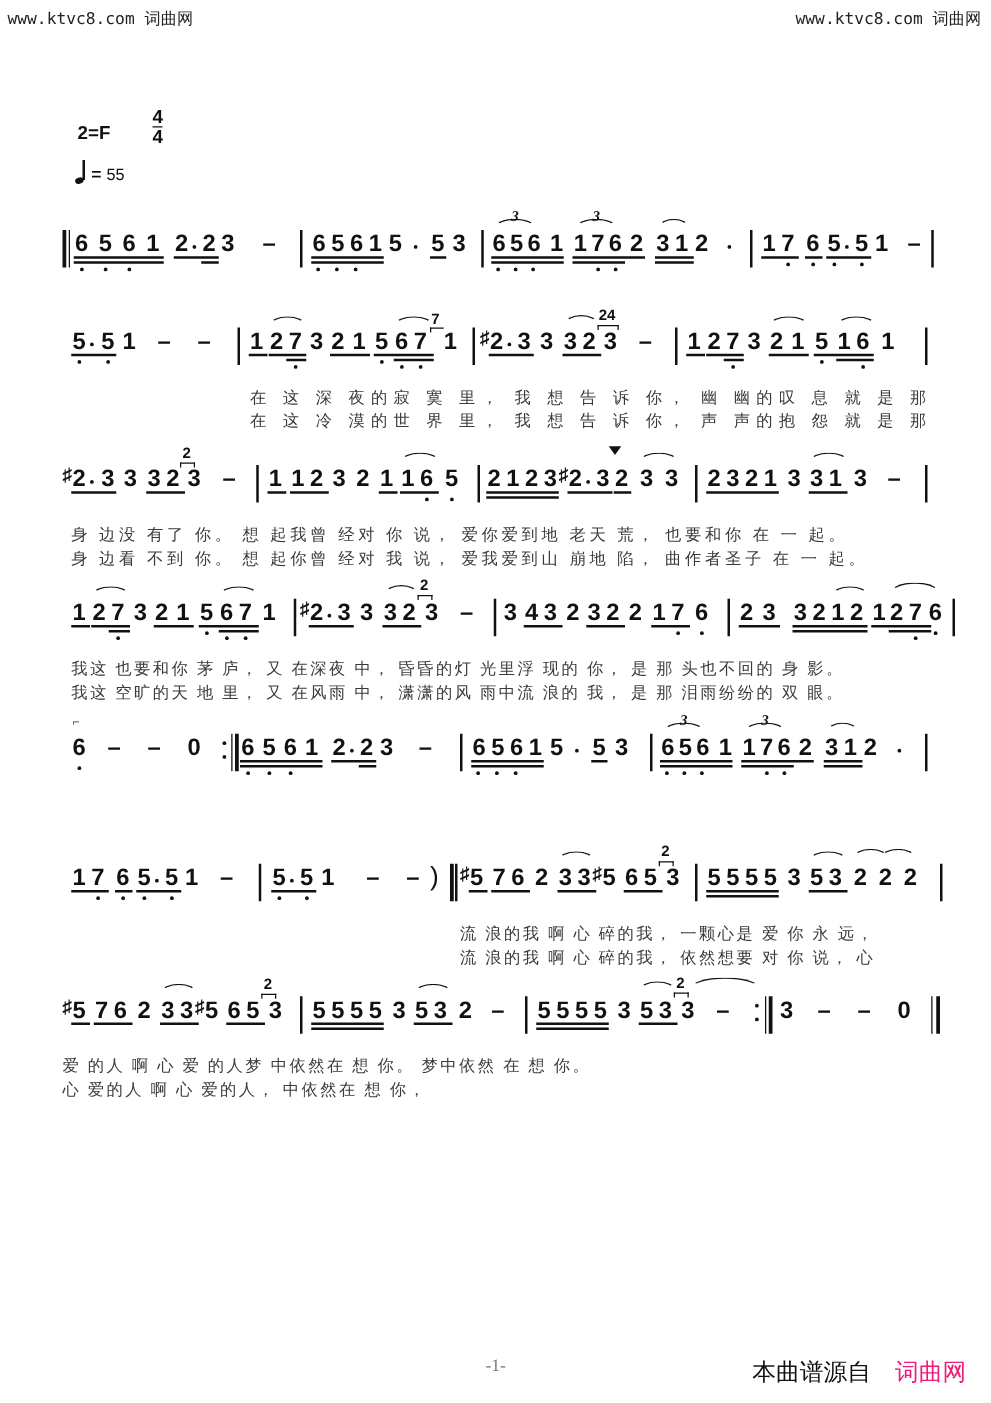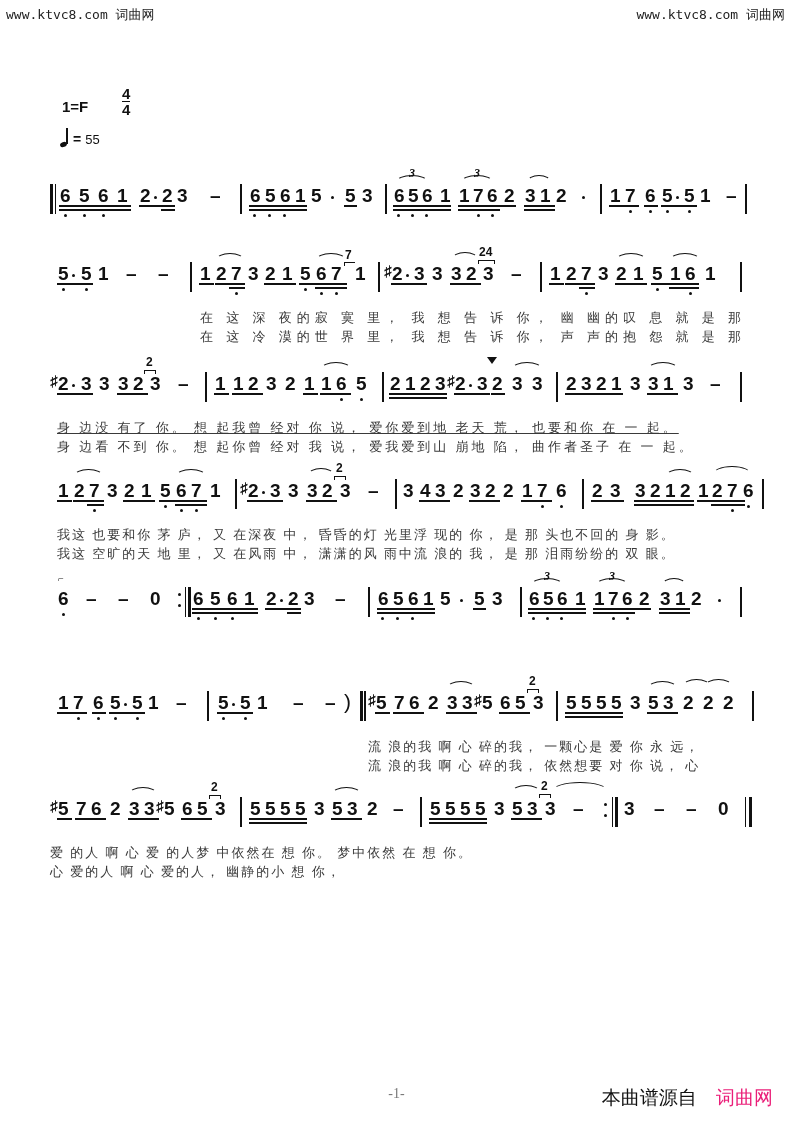--- a/index.html
+++ b/index.html
@@ -145,21 +145,21 @@
   .footer .f1{color:#111;}
   .footer .f2{color:#ea1e78;margin-left:14px;}
 </style>
 </head>
 <body>
 
 <div class="wm wm-left">www.ktvc8.com  词曲网</div>
 <div class="wm wm-right">www.ktvc8.com  词曲网</div>
 
 <div class="header">
-  <div class="keysig">1=F</div>
+  <div class="keysig">2=F</div>
   <div class="timesig">
     <span class="num">4</span>
     <span class="den">4</span>
   </div>
   <div class="tempo">
     <span class="qnote"></span>
     <span class="eqs">=</span>
     <span class="bpm">55</span>
   </div>
 </div>
@@ -424,21 +424,21 @@
     <div class="slurflat" style="left:648px;top:-11px;width:28px;"></div>
     <span class="n" style="left:648px;">3</span>
     <span class="n" style="left:663px;">1</span>
     <div class="beam" style="left:647px;top:20px;width:31px;"></div>
     <span class="n" style="left:683px;">3</span>
     <span class="dash" style="left:710px;">–</span>
     <div class="bar" style="left:740px;"></div>
   </div>
 
   <div class="lyr">
-    <span style="left:57px;letter-spacing:3px;text-decoration:underline;">身 边没 有了 你。   想 起我曾 经对 你  说，   爱你爱到地  老天  荒，    也要和你 在 一   起。</span>
+    <span style="left:57px;letter-spacing:3px;">身 边没 有了 你。   想 起我曾 经对 你  说，   爱你爱到地  老天  荒，    也要和你 在 一   起。</span>
   </div>
   <div class="lyr">
     <span style="left:57px;letter-spacing:3px;">身 边看 不到 你。   想 起你曾 经对 我  说，   爱我爱到山  崩地  陷，    曲作者圣子 在 一   起。</span>
   </div>
 </div>
 
 <div class="system" style="top:480px;">
   <div class="staffline">
 
     <span class="n" style="left:58px;">1</span>
@@ -785,21 +785,21 @@
     <div class="rep" style="left:745px;">
       <div class="thinb" style="left:0px;"></div>
       <div class="thickb" style="left:4px;"></div>
     </div>
   </div>
 
   <div class="lyr">
     <span style="left:50px;letter-spacing:2px;">爱 的人 啊  心 爱 的人梦   中依然在 想  你。      梦中依然 在 想  你。</span>
   </div>
   <div class="lyr">
-    <span style="left:50px;letter-spacing:2px;">心 爱的人 啊  心 爱的人，   幽静的小 想  你，</span>
+    <span style="left:50px;letter-spacing:2px;">心 爱的人 啊  心 爱的人，   中依然在 想  你，</span>
   </div>
 </div>
 
 <div class="pageno">-1-</div>
 <div class="footer">
   <span class="f1">本曲谱源自</span>
   <span class="f2">词曲网</span>
 </div>
 
 </body></html>

